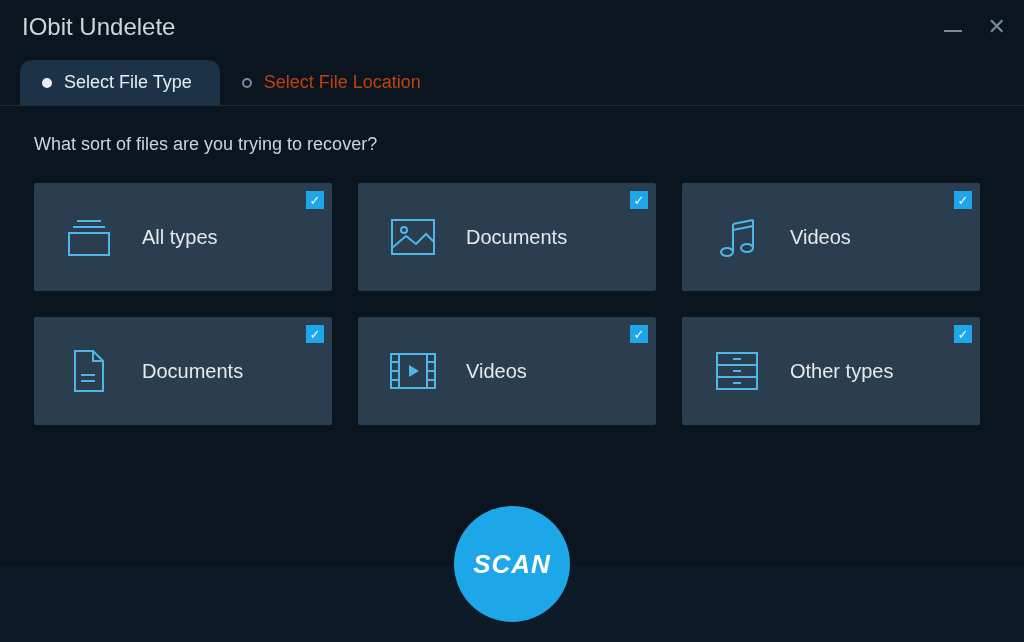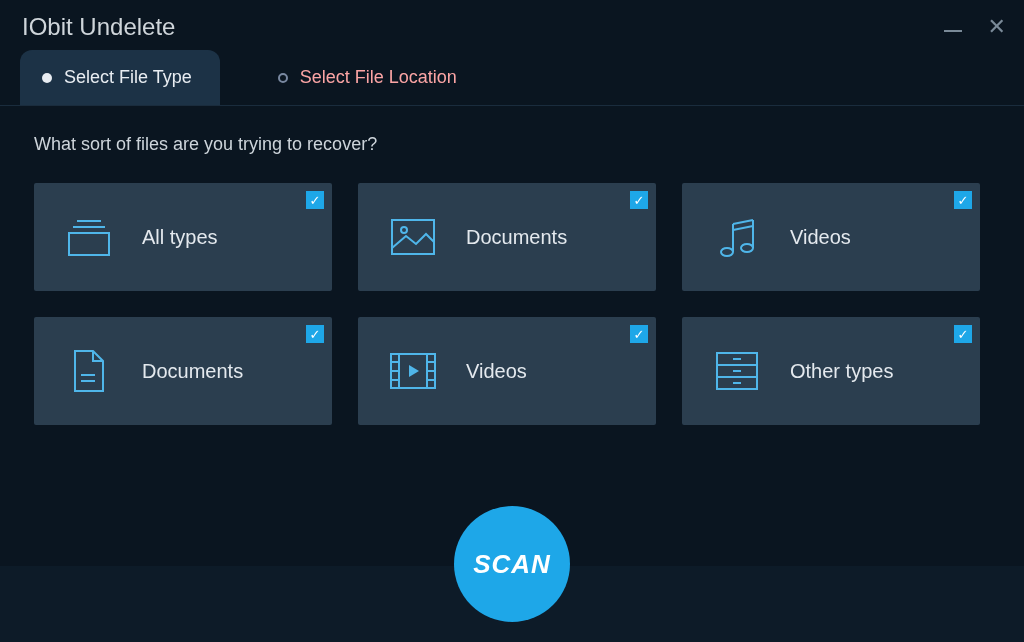--- a/index.html
+++ b/index.html
@@ -42,41 +42,41 @@
       cursor: pointer;
     }
     .close-btn {
       font-size: 22px;
       color: #7a8a98;
       cursor: pointer;
       line-height: 1;
     }
     .tabs-area {
       display: flex;
+      align-items: flex-end;
       padding-left: 20px;
       border-bottom: 1px solid #1a2c3d;
       height: 56px;
     }
     .tab {
       display: flex;
       align-items: center;
       gap: 12px;
       padding: 12px 28px 12px 22px;
       font-size: 18px;
       cursor: pointer;
       position: relative;
     }
     .tab.active {
       background: #1c3246;
       border-radius: 12px 12px 0 0;
       color: #e8edf2;
     }
     .tab.inactive {
-      color: #fca5a5;
-      margin-left: 36px;
+      color: #c2410c;
     }
     .tab-indicator {
       width: 10px;
       height: 10px;
       border-radius: 50%;
     }
     .tab.active .tab-indicator {
       background: #e8edf2;
     }
     .tab.inactive .tab-indicator {

